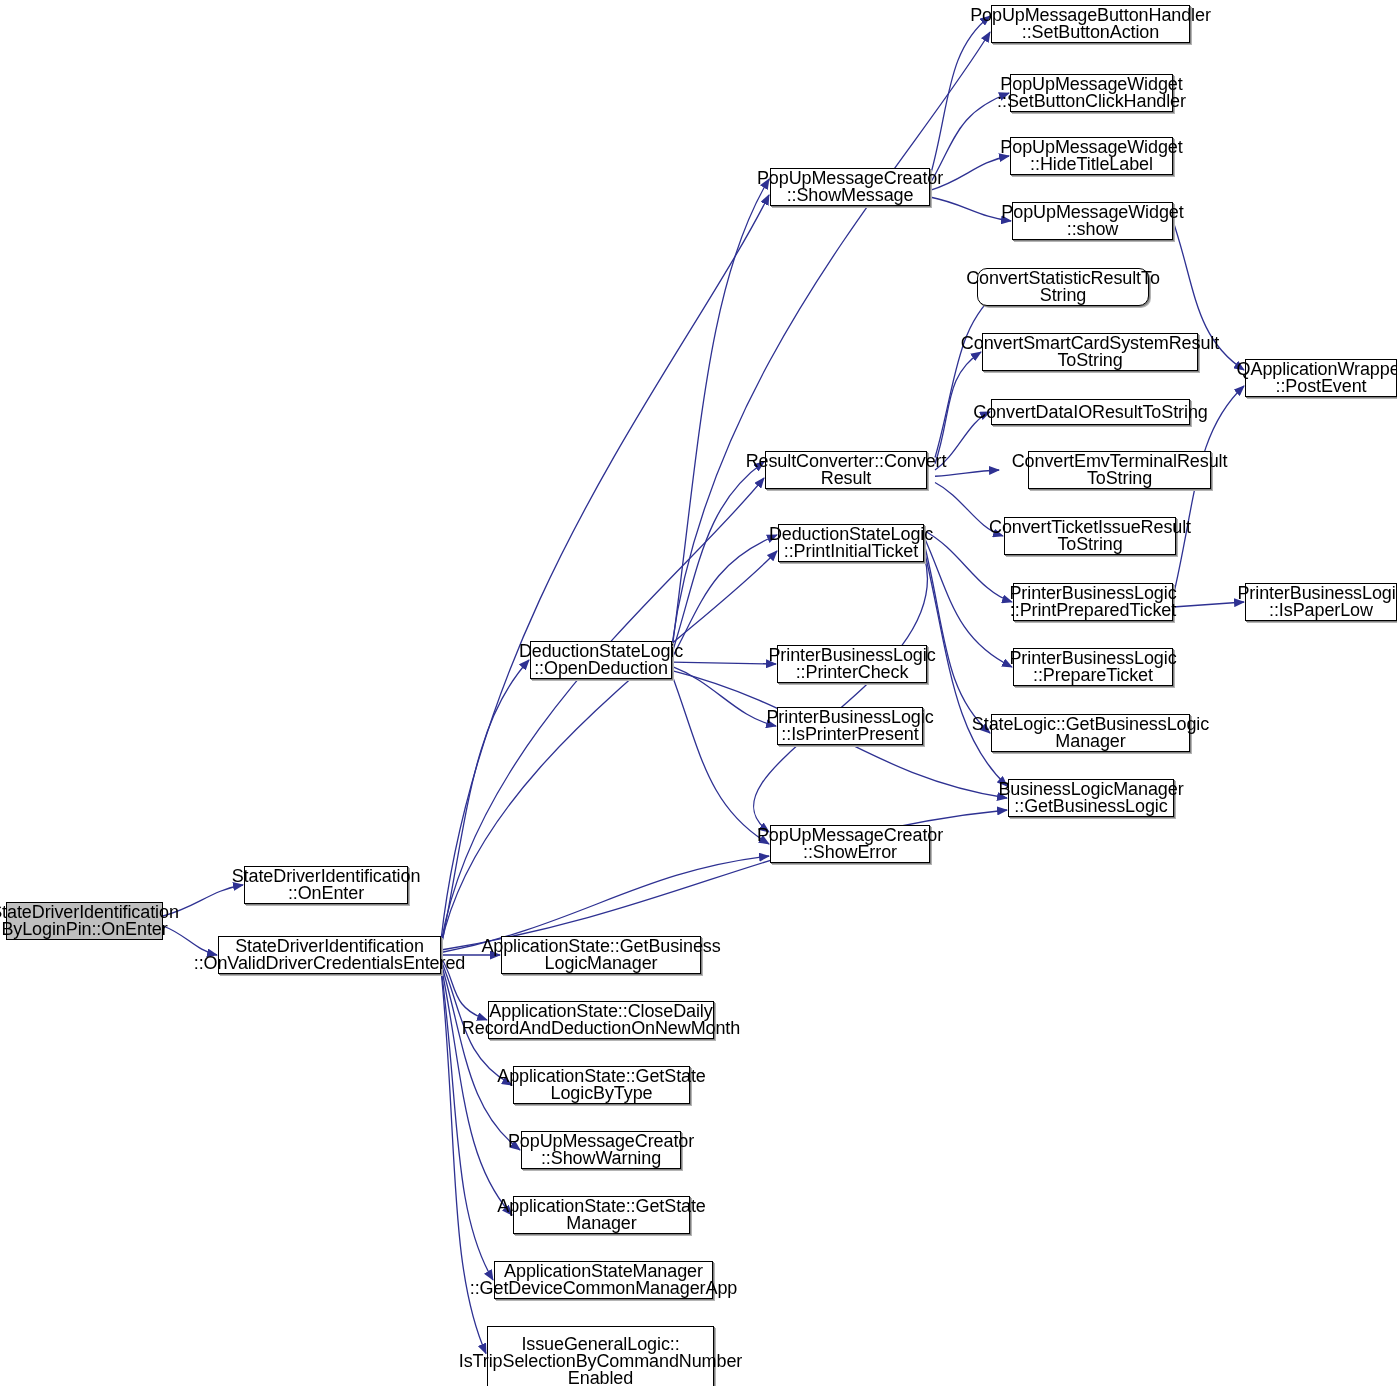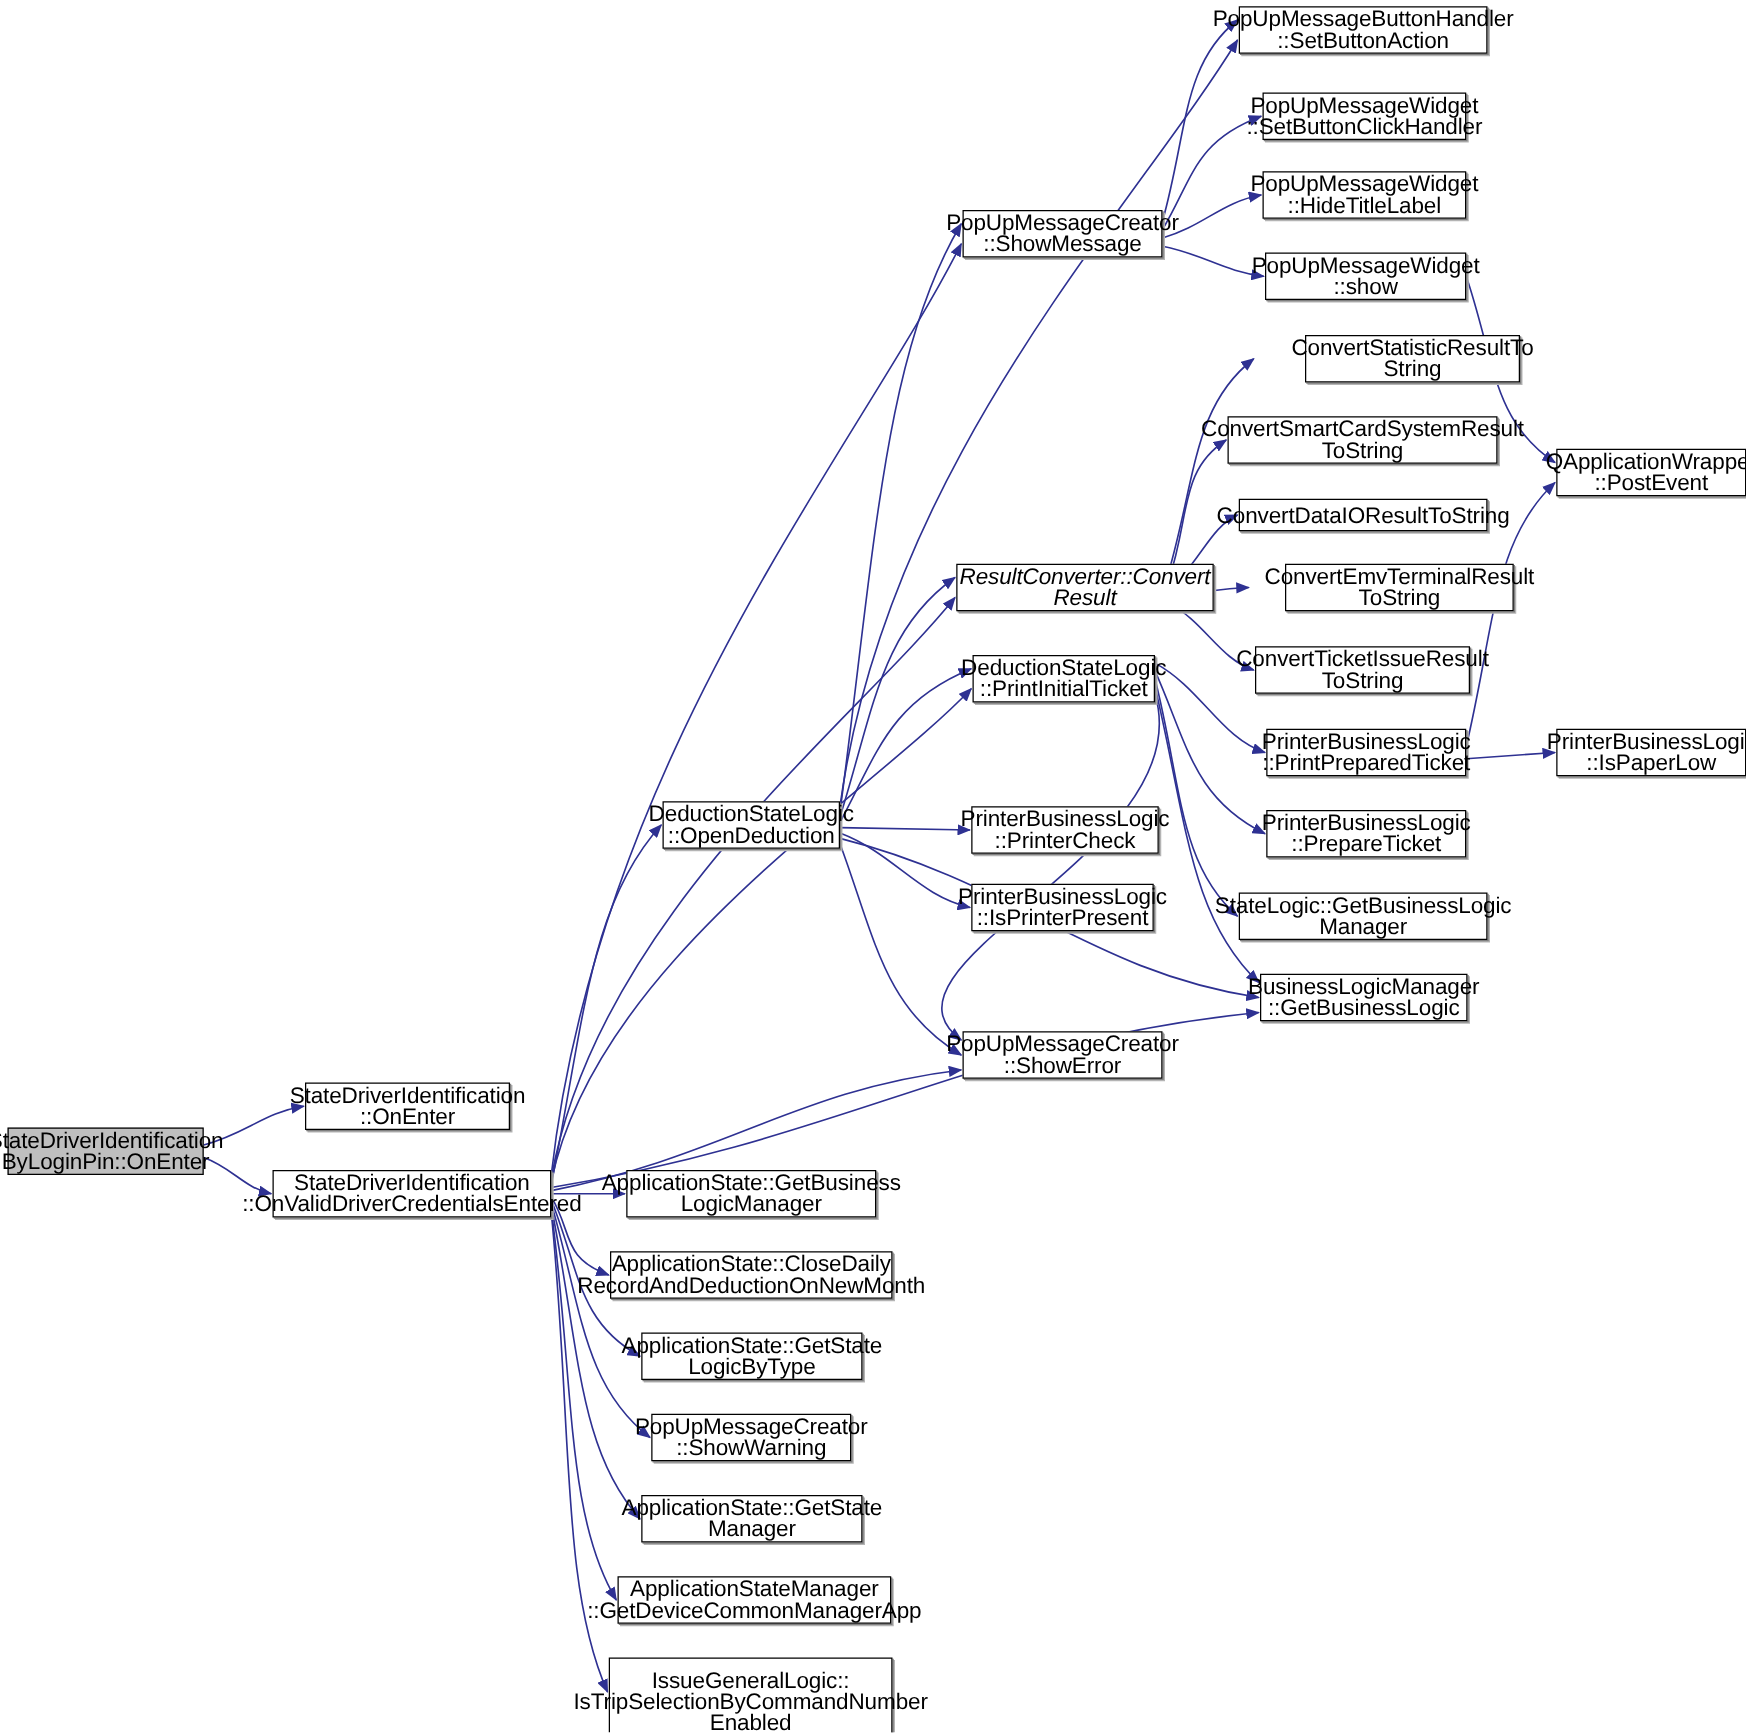--- a/index.html
+++ b/index.html
@@ -133,40 +133,40 @@
 ::HideTitleLabel</span>
       </div>
       <div class="node" style="left: 1012px; top: 202px; width: 161px; height: 38px;">
         <span class="node-label">PopUpMessageWidget
 ::show</span>
       </div>
       <div class="node" style="left: 1245px; top: 359px; width: 152px; height: 38px;">
         <span class="node-label">QApplicationWrapper
 ::PostEvent</span>
       </div>
-      <div class="node" style="left: 1044px; top: 268px; width: 172px; height: 38px;">
+      <div class="node" style="left: 977px; top: 268px; width: 172px; height: 38px; border-radius: 10px;">
         <span class="node-label">ConvertStatisticResultTo
 String</span>
       </div>
       <div class="node" style="left: 982px; top: 333px; width: 216px; height: 38px;">
         <span class="node-label">ConvertSmartCardSystemResult
 ToString</span>
       </div>
       <div class="node" style="left: 991px; top: 399px; width: 199px; height: 26px;">
         <span class="node-label">ConvertDataIOResultToString</span>
       </div>
       <div class="node" style="left: 1000px; top: 451px; width: 183px; height: 38px; margin-left: 28px;">
         <span class="node-label">ConvertEmvTerminalResult
 ToString</span>
       </div>
       <div class="node" style="left: 1004px; top: 517px; width: 172px; height: 38px;">
         <span class="node-label">ConvertTicketIssueResult
 ToString</span>
       </div>
-      <div class="node" style="left: 765px; top: 451px; width: 206px; height: 38px; font-style: italic;">
+      <div class="node" style="left: 765px; top: 451px; width: 162px; height: 38px;">
         <span class="node-label">ResultConverter::Convert
 Result</span>
       </div>
       <div class="node" style="left: 778px; top: 524px; width: 146px; height: 38px;">
         <span class="node-label">DeductionStateLogic
 ::PrintInitialTicket</span>
       </div>
       <div class="node" style="left: 1013px; top: 583px; width: 160px; height: 38px;">
         <span class="node-label">PrinterBusinessLogic
 ::PrintPreparedTicket</span>

